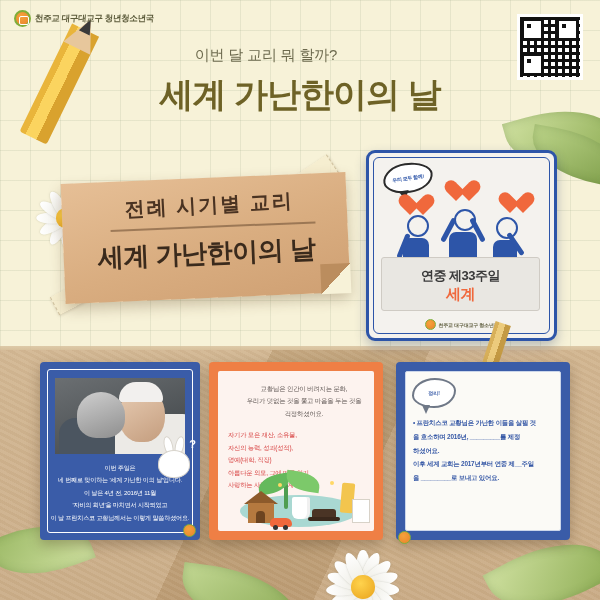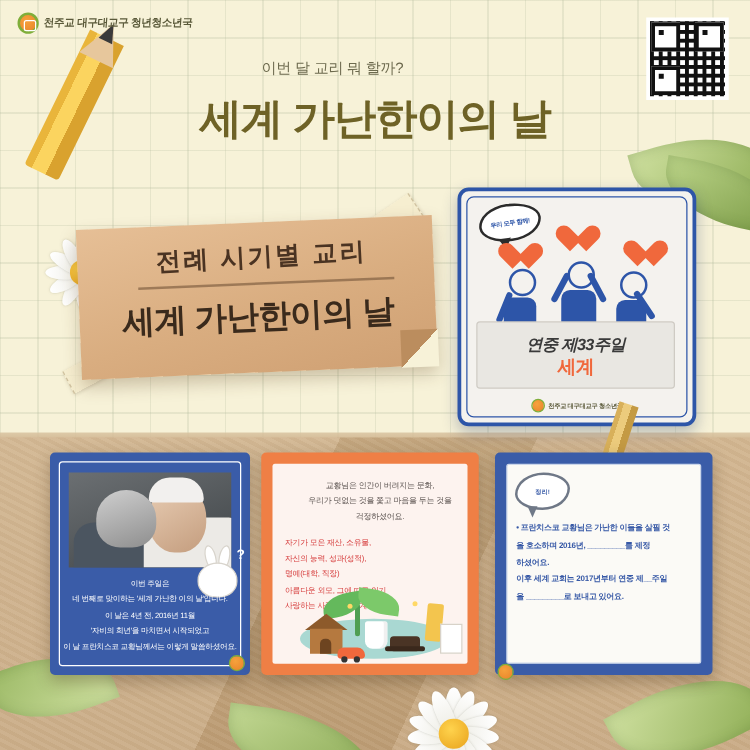--- a/index.html
+++ b/index.html
@@ -74,21 +74,21 @@
     border-radius:0 0 3px 3px;}
   .pencil-wood{position:absolute;left:0;top:18px;width:0;height:0;
     border-left:15px solid transparent;border-right:15px solid transparent;
     border-bottom:32px solid #e7c79c;}
   .pencil-tip{position:absolute;left:9px;top:18px;width:0;height:0;
     border-left:6px solid transparent;border-right:6px solid transparent;
     border-bottom:15px solid #3a3a3a;}
 
   .title-sub{
     position:absolute;left:0;top:46px;width:532px;text-align:center;
-    font-size:12px;color:#6d6a4e;letter-spacing:-.2px;
+    font-size:15px;color:#6d6a4e;letter-spacing:-.2px;
   }
   .title-main{
     position:absolute;left:0;top:72px;width:600px;text-align:center;
     font-size:34px;font-weight:bold;color:#6e6226;letter-spacing:-1px;
   }
 
   
   .leaf{position:absolute;background:linear-gradient(140deg,#cfe0a0,#8fae55);
     border-radius:0 78% 0 78%;box-shadow:inset 0 0 10px rgba(60,90,30,.25);}
   .leaf.l1{right:-18px;top:108px;width:110px;height:60px;transform:rotate(-16deg);}
@@ -162,21 +162,21 @@
   .heart{position:absolute;width:26px;height:24px;}
   .heart:before,.heart:after{content:"";position:absolute;top:0;width:13px;height:20px;
     background:#f0683c;border-radius:13px 13px 0 0;}
   .heart:before{left:13px;transform:rotate(-45deg);transform-origin:0 100%;}
   .heart:after{left:13px;transform:rotate(45deg);transform-origin:100% 100%;}
   .blue-label{
     position:absolute;left:12px;top:104px;width:157px;height:52px;
     background:#e9e7e2;border:1px solid #cfcbc4;border-radius:3px;
     display:flex;flex-direction:column;align-items:center;justify-content:center;gap:1px;
   }
-  .bl-1{font-size:13px;font-weight:bold;color:#3a3a3a;letter-spacing:-.5px;font-style:italic;}
+  .bl-1{font-size:13px;font-weight:bold;color:#3a3a3a;letter-spacing:-.5px;}
   .bl-2{font-size:15px;font-weight:bold;color:#f0683c;letter-spacing:-.5px;line-height:1.05;text-align:center;}
   .blue-foot{
     position:absolute;left:0;bottom:8px;width:100%;display:flex;justify-content:center;
     align-items:center;gap:3px;
   }
   .blue-foot .lm{width:11px;height:11px;border-radius:50%;
     background:radial-gradient(circle at 40% 35%,#f6a23c,#e8832a);border:1.4px solid #7fae3a;box-sizing:border-box;}
   .blue-foot .lt{font-size:5px;color:#5b5a3a;font-weight:bold;letter-spacing:-.2px;}
 
   

